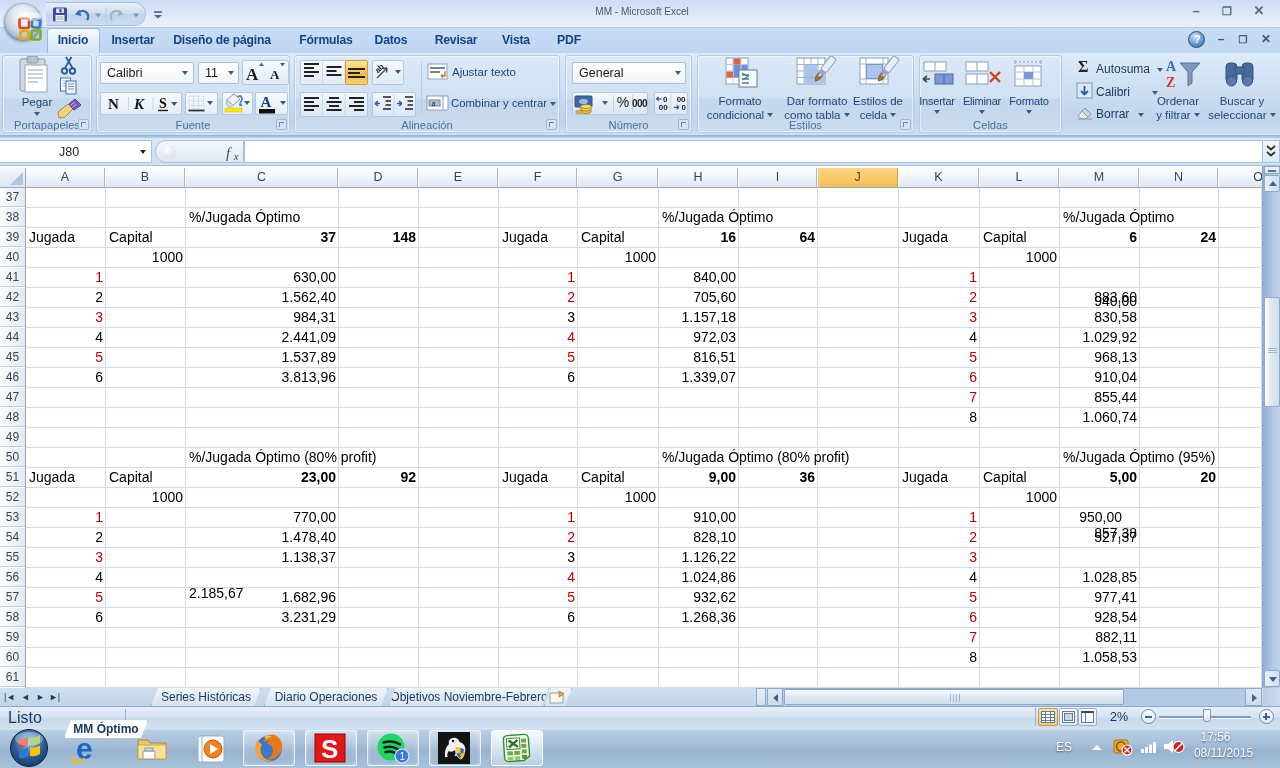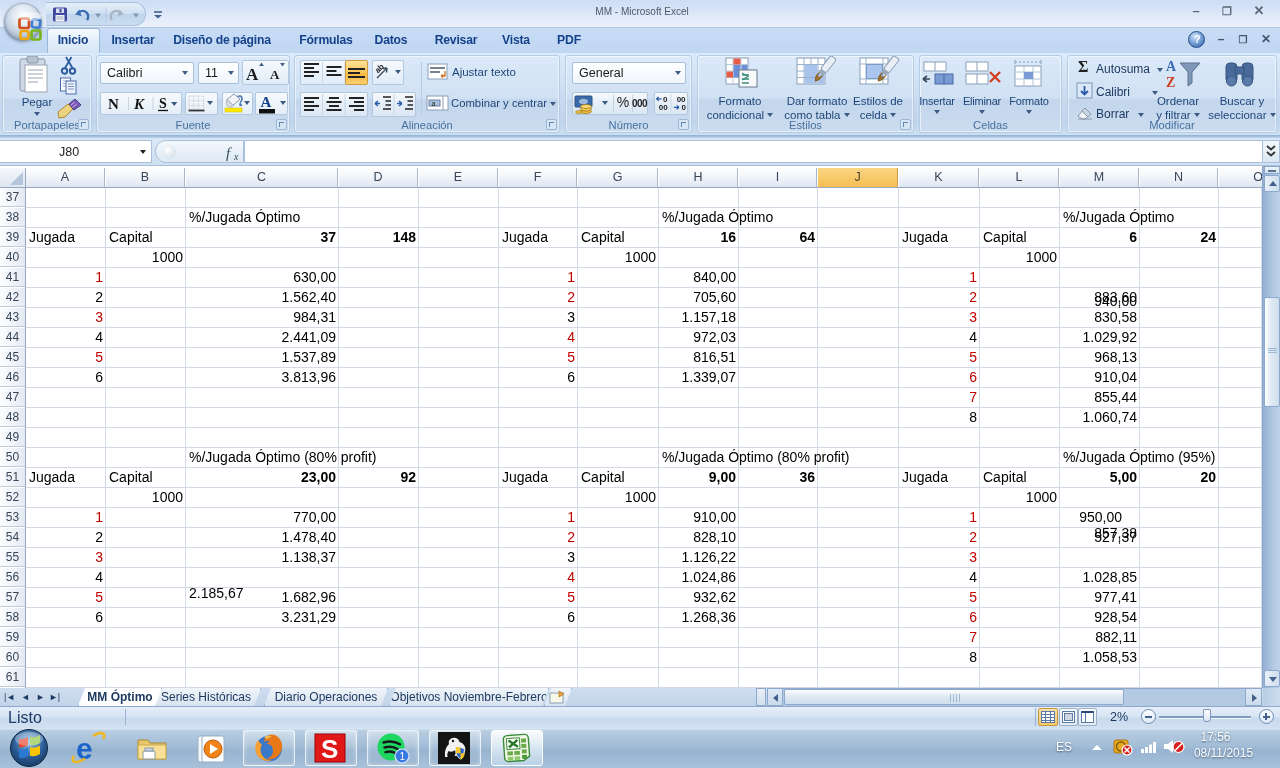--- a/index.html
+++ b/index.html
@@ -136,23 +136,20 @@
     <div class="group" style="left:565px;width:127px;">
       <div class="glabel">Número</div>
       <div class="dlaunch"></div>
     </div>
     <div class="group" style="left:697px;width:217px;">
       <div class="glabel">Estilos</div>
       <div class="dlaunch"></div>
     </div>
     <div class="group" style="left:919px;width:143px;">
       <div class="glabel">Celdas</div>
-    </div>
-    <div class="group" style="left:1067px;width:210px;">
-      <div class="glabel">Modificar</div>
     </div>
 <div class="abs" style="left:8px;top:55px;width:58px;height:66px;">
  <svg width="40" height="38" style="position:absolute;left:9px;top:1px;" viewBox="0 0 40 38">
   <rect x="3" y="3" width="25" height="32" rx="2" fill="#cfd8e4" stroke="#8a97a8"></rect>
   <rect x="10" y="0" width="11" height="7" rx="2" fill="#b8c2cf" stroke="#8a97a8"></rect>
   <rect x="8" y="9" width="22" height="27" fill="#fff" stroke="#9aa5b2"></rect>
   <path d="M11 14h15M11 18h15M11 22h15M11 26h10" stroke="#b9c2cc" stroke-width="1.6"></path>
  </svg>
  <div class="btnlbl" style="left:0;top:41px;width:58px;">Pegar</div>
  <div class="downarr" style="left:26px;top:57px;"></div>
@@ -624,21 +621,21 @@
  <div style="position:absolute;left:1px;top:504px;width:16px;height:17px;background:linear-gradient(90deg,#e8f0f8,#cfdfee);border:1px solid #8ca8cc;border-radius:2px;">
         <div style="position:absolute;left:4px;top:6px;width:0;height:0;border-left:4px solid transparent;border-right:4px solid transparent;border-top:5px solid #44618c;"></div>
       </div>
 </div>
 
 <div id="tabbar" class="abs"></div>
 <div class="navarr abs" style="left:2px;">|◄</div>
 <div class="navarr abs" style="left:18px;">◄</div>
 <div class="navarr abs" style="left:33px;">►</div>
 <div class="navarr abs" style="left:47px;">►|</div>
-<div class="stab abs" id="stab-active" style="left:78px;width:84px;">MM Óptimo</div>
+<div class="stab abs" id="stab-active" style="left:64px;width:84px;margin-top:32px;">MM Óptimo</div>
 <div class="stab abs" style="left:151px;width:110px;">Series Históricas</div>
 <div class="stab abs" style="left:264px;width:124px;">Diario Operaciones</div>
 <div class="stab abs" style="left:389px;width:160px;font-size:12px;">Objetivos Noviembre-Febrero</div>
 <div class="stab abs" style="left:544px;width:28px;"><svg width="18" height="14" style="margin-top:2px;">
         <rect x="1" y="3" width="13" height="10" fill="#f7f8e8" stroke="#8aa0b8"></rect>
         <path d="M10 1 l5 3 -5 3 z" fill="#e8a33d" stroke="#b07820" stroke-width=".7"></path>
       </svg></div>
 <div class="abs" style="left:609px;top:688px;width:147px;height:18px;"></div>
 <div class="abs" style="left:756px;top:688px;width:10px;height:18px;background:linear-gradient(180deg,#e8eff8,#d2dfee);border:1px solid #8ca8cc;"></div>
 <div class="abs" style="left:767px;top:688px;width:16px;height:18px;background:linear-gradient(180deg,#dfe9f5,#cbdbec);border:1px solid #8ca8cc;">

